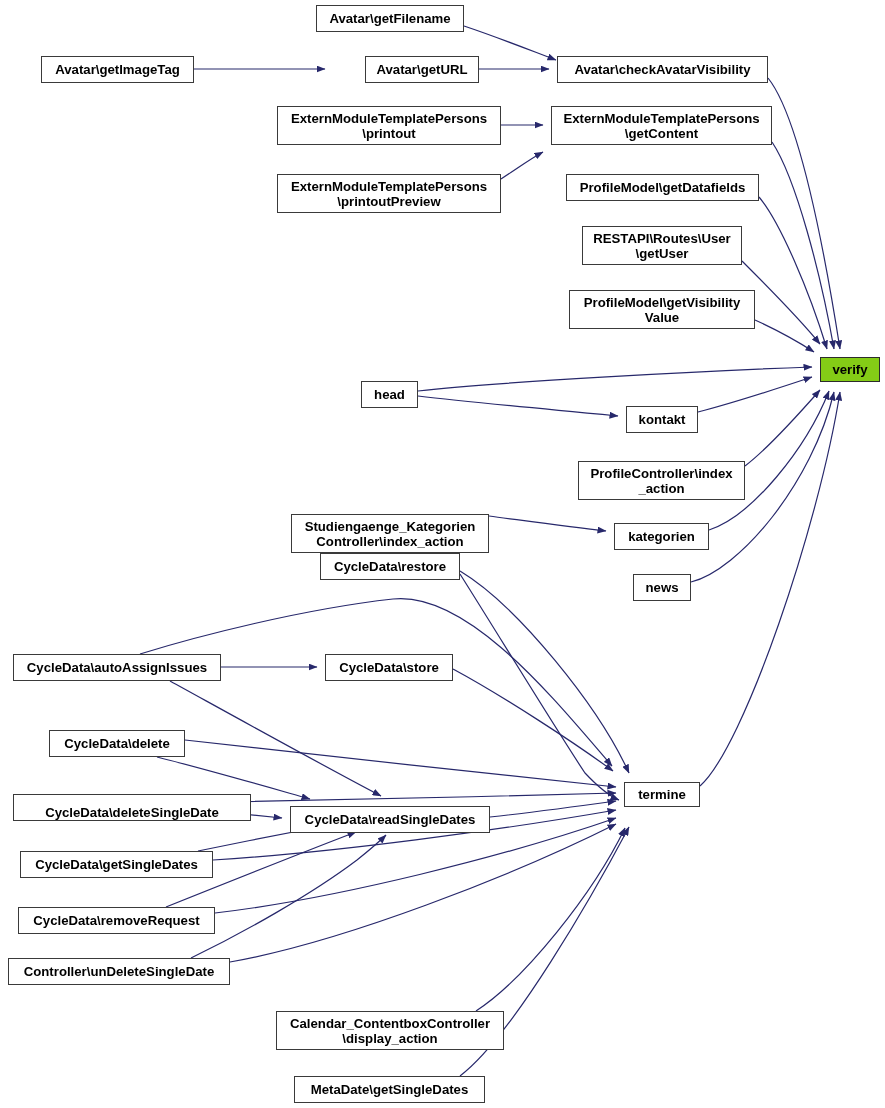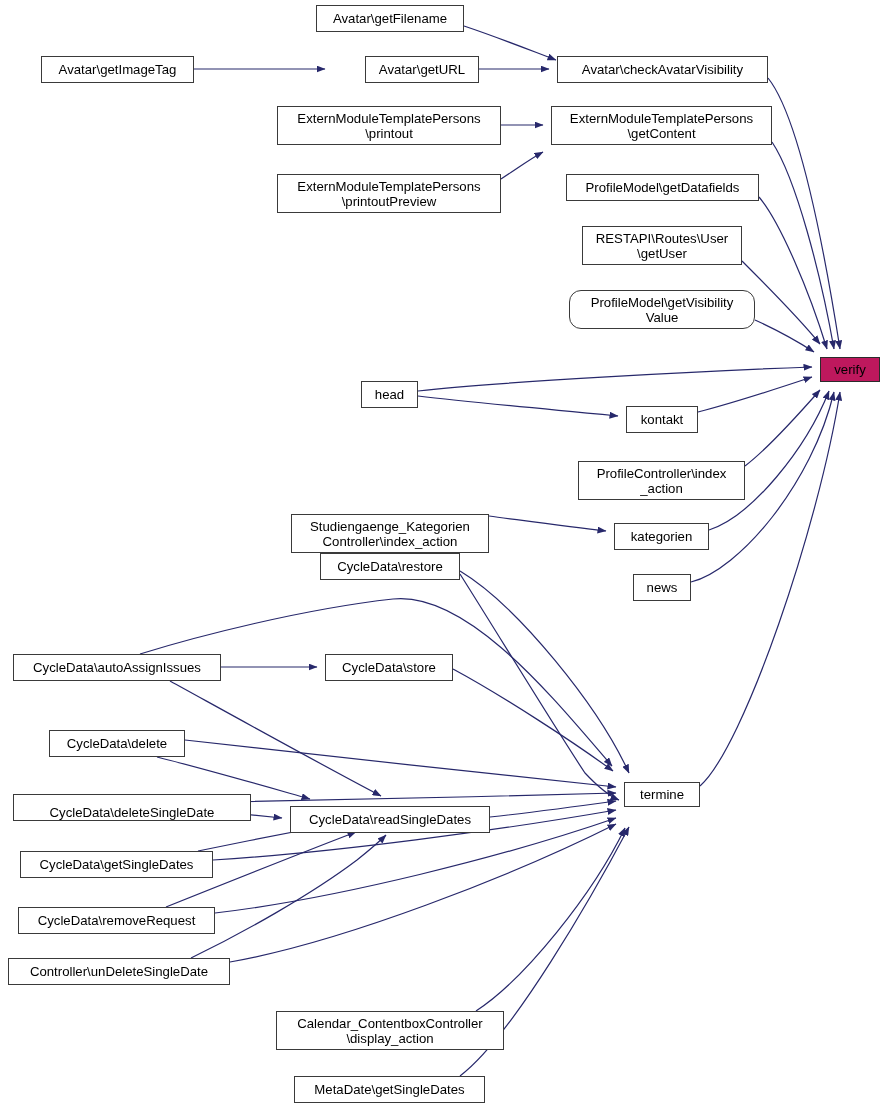--- a/index.html
+++ b/index.html
@@ -33,27 +33,28 @@
     align-items: center;
     justify-content: center;
     text-align: center;
     font-size: 13.2px;
     line-height: 15px;
     letter-spacing: 0px;
     white-space: pre-line;
     z-index: 5;
   }
   .node.highlight {
-    background: #be185d;
+    background: #84cc16;
     border-color: #2b2b2b;
   }
   .node-label {
     display: block;
     white-space: pre-line;
     padding: 0 4px;
+    font-weight: bold;
   }
 </style>
 </head>
 <body>
 
 <div id="canvas">
 
   <svg id="edge-layer" viewBox="0 0 885 1108" width="885" height="1108" xmlns="http://www.w3.org/2000/svg">
     <defs>
       <marker id="arrowhead" markerWidth="9" markerHeight="7" refX="8.5" refY="3.5" orient="auto" markerUnits="userSpaceOnUse">
@@ -108,21 +109,21 @@
       <div class="node" style="left: 557px; top: 56px; width: 211px; height: 27px;"><span class="node-label">Avatar\checkAvatarVisibility</span></div>
       <div class="node" style="left: 277px; top: 106px; width: 224px; height: 39px;"><span class="node-label">ExternModuleTemplatePersons
 \printout</span></div>
       <div class="node" style="left: 551px; top: 106px; width: 221px; height: 39px;"><span class="node-label">ExternModuleTemplatePersons
 \getContent</span></div>
       <div class="node" style="left: 566px; top: 174px; width: 193px; height: 27px;"><span class="node-label">ProfileModel\getDatafields</span></div>
       <div class="node" style="left: 277px; top: 174px; width: 224px; height: 39px;"><span class="node-label">ExternModuleTemplatePersons
 \printoutPreview</span></div>
       <div class="node" style="left: 582px; top: 226px; width: 160px; height: 39px;"><span class="node-label">RESTAPI\Routes\User
 \getUser</span></div>
-      <div class="node" style="left: 569px; top: 290px; width: 186px; height: 39px; border-radius: 12px;"><span class="node-label">ProfileModel\getVisibility
+      <div class="node" style="left: 569px; top: 290px; width: 186px; height: 39px;"><span class="node-label">ProfileModel\getVisibility
 Value</span></div>
       <div class="node highlight" style="left: 820px; top: 357px; width: 60px; height: 25px;"><span class="node-label">verify</span></div>
       <div class="node" style="left: 361px; top: 381px; width: 57px; height: 27px;"><span class="node-label">head</span></div>
       <div class="node" style="left: 626px; top: 406px; width: 72px; height: 27px;"><span class="node-label">kontakt</span></div>
       <div class="node" style="left: 578px; top: 461px; width: 167px; height: 39px;"><span class="node-label">ProfileController\index
 _action</span></div>
       <div class="node" style="left: 291px; top: 489px; width: 198px; height: 39px; margin-top: 25px;"><span class="node-label">Studiengaenge_Kategorien
 Controller\index_action</span></div>
       <div class="node" style="left: 614px; top: 523px; width: 95px; height: 27px;"><span class="node-label">kategorien</span></div>
       <div class="node" style="left: 320px; top: 553px; width: 140px; height: 27px;"><span class="node-label">CycleData\restore</span></div>

